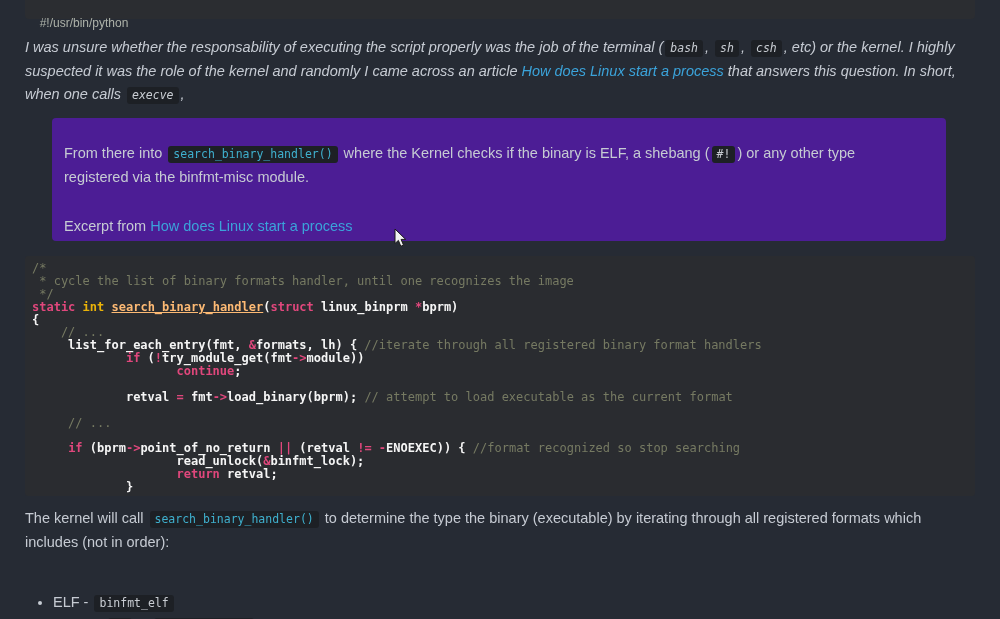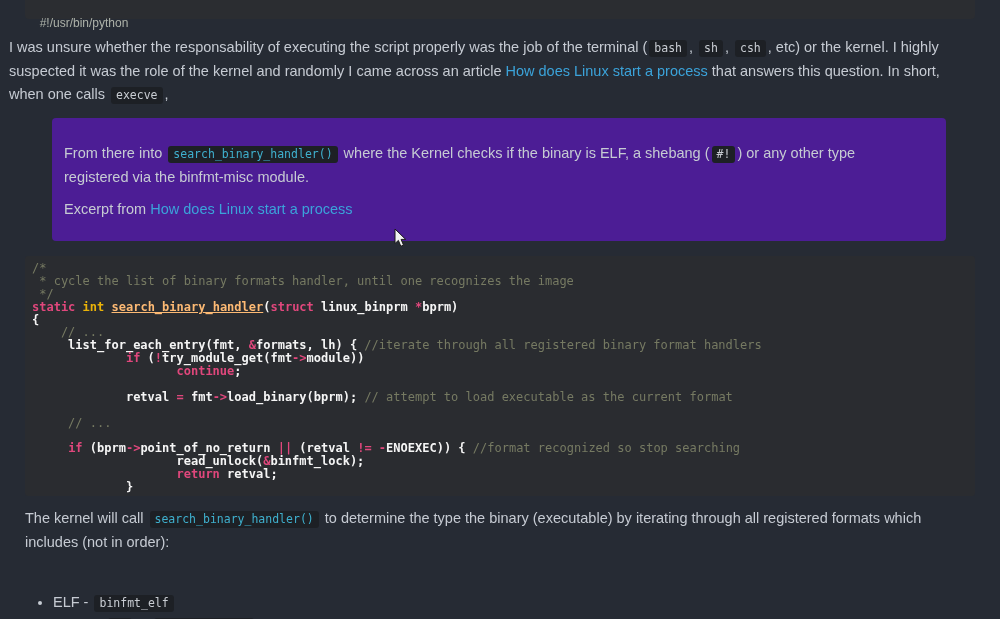--- a/index.html
+++ b/index.html
@@ -14,35 +14,35 @@
   .abs { position:absolute; }
   
   .topbar {
     left:25px; top:0; width:950px; height:19px;
     background:#2b2d31; border-radius:0 0 4px 4px;
     font-family:Liberation Sans, sans-serif;
     font-size:12px; color:#adb2a9; padding:2px 8px;
     white-space:pre;
   }
   p.body-text { line-height:23.2px; }
-  .intro { left:9px; top:36px; width:950px; }
+  .intro { left:25px; top:36px; width:950px;font-style:italic; }
   a.lnk { color:#3ba3da; text-decoration:none; cursor:pointer; }
   code.chip {
     font-family:"DejaVu Sans Mono","Liberation Mono",monospace;
     font-size:11.5px; background:#1d2025; color:#c9cdd3;
     border-radius:3px; padding:1px 5px 2px; margin:0 2px;
     white-space:nowrap;
   }
   code.chip.fn { color:#3fb0ce; }
   .quote {
     left:52px; top:118px; width:894px; height:123px;
     background:#4c1d95; border-radius:4px;
     padding:24px 30px 0 12px;
   }
-  .quote p.body-text + p.body-text { margin-top:9px; }
+  .quote p.body-text + p.body-text { margin-top:26px; }
   .codeblock {
     left:25px; top:256px; width:950px; height:240px;
     background:#2a2c30; border-radius:3px;
     padding:6px 0 0 7px;
     font-family:"DejaVu Sans Mono","Liberation Mono",monospace;
     font-size:12px; font-weight:bold; color:#f5f5f5;
     overflow:hidden;
   }
   .codeblock .cl { height:12.9px; line-height:12.9px; white-space:pre; }
   .codeblock .c { color:#767a62; font-weight:normal; }

